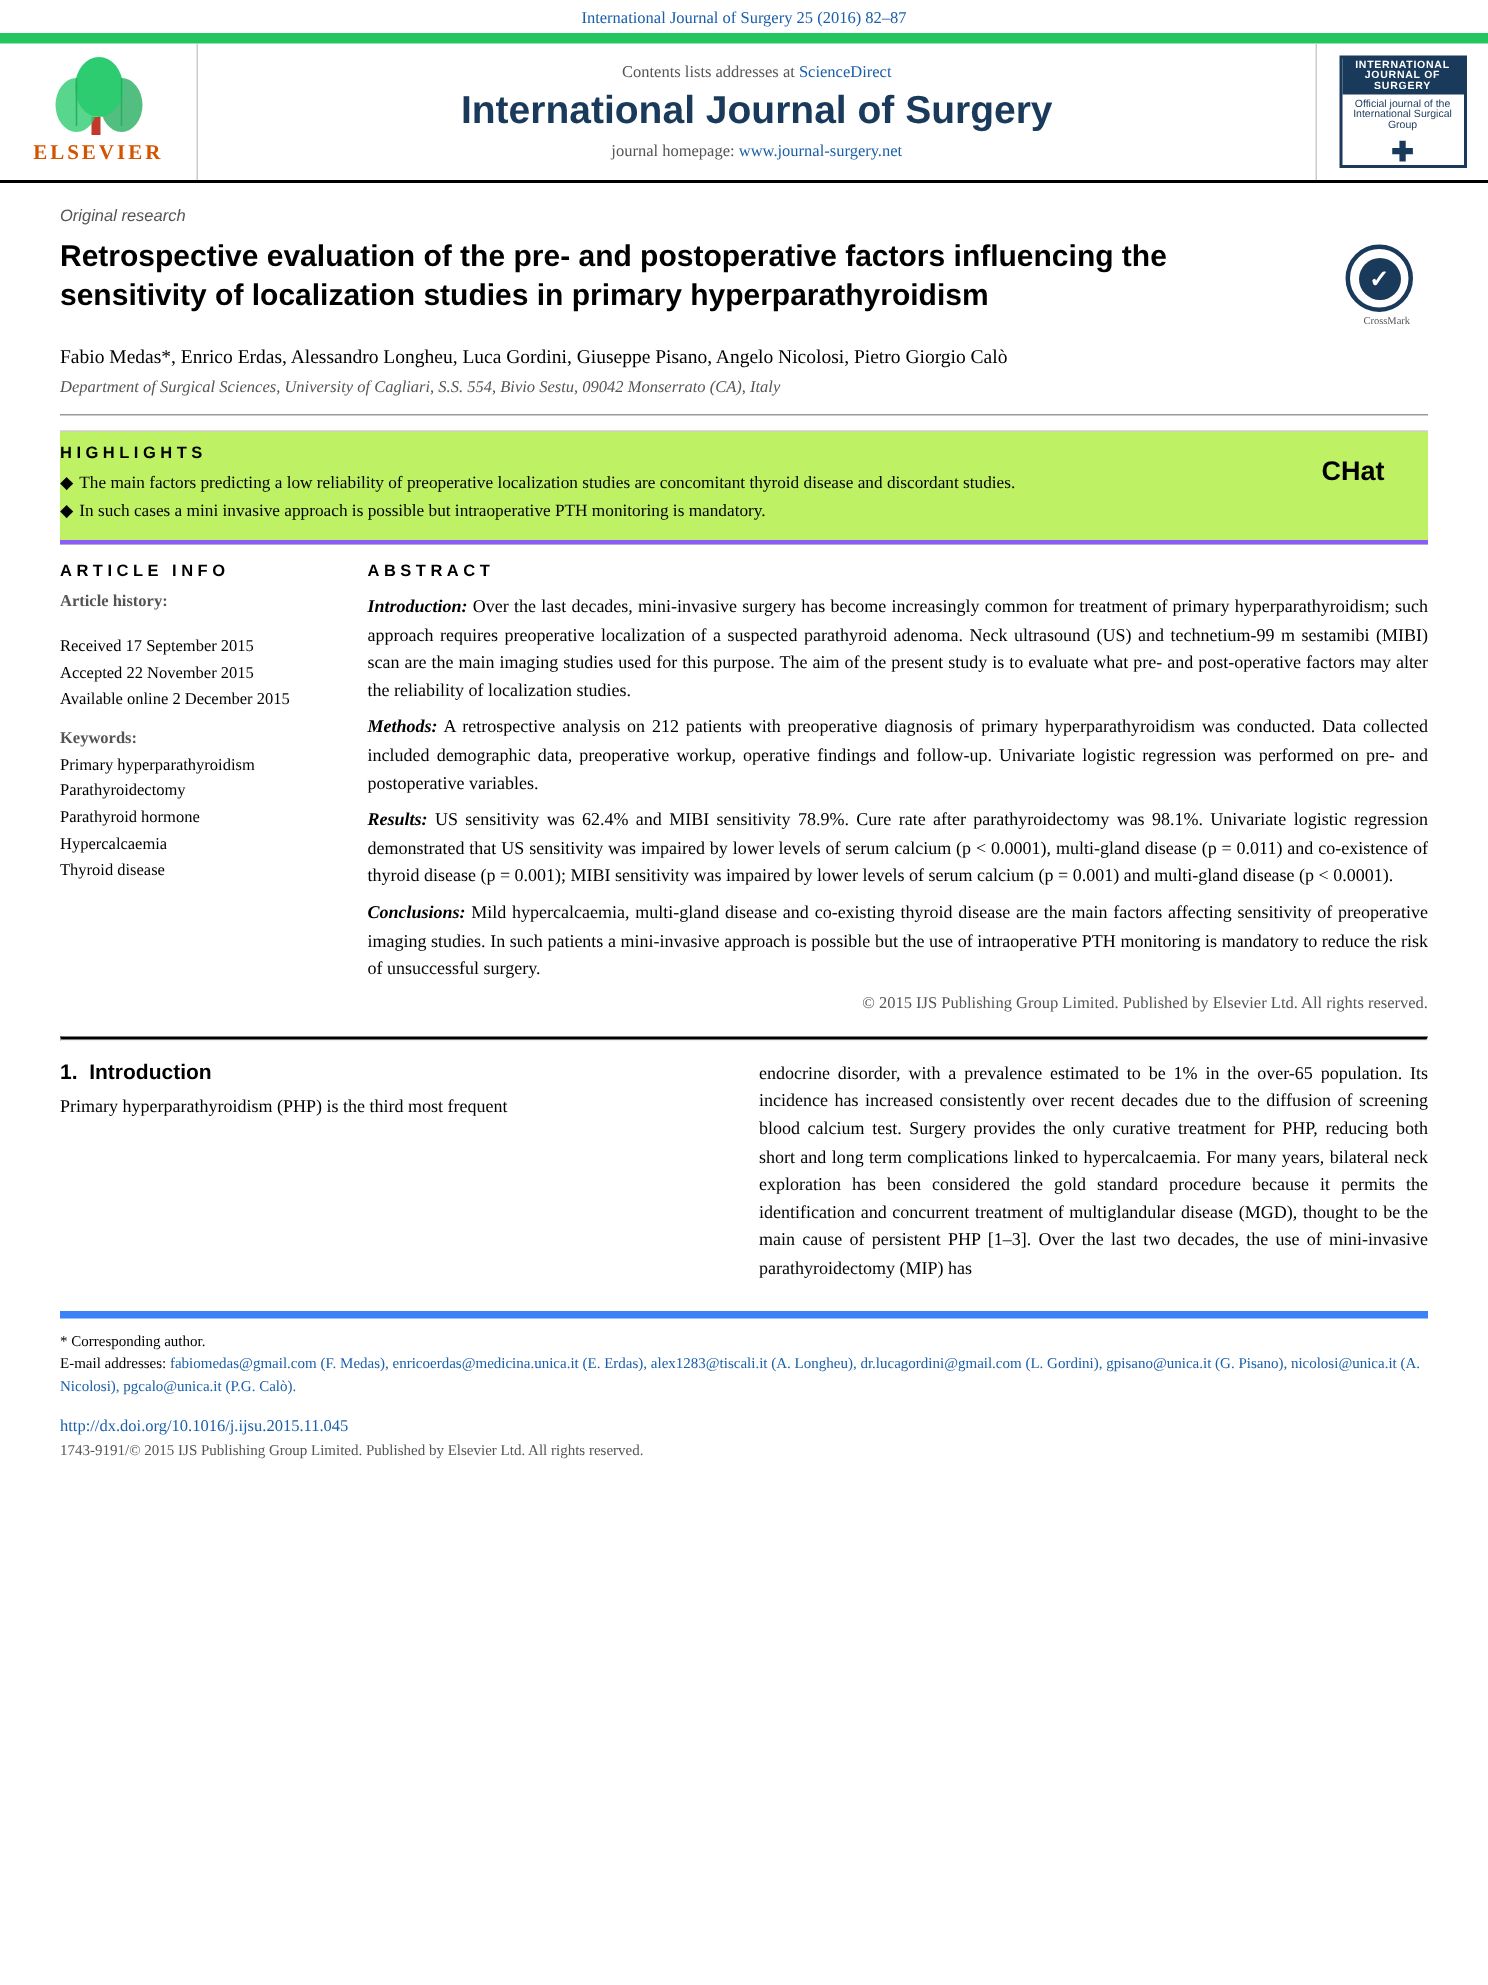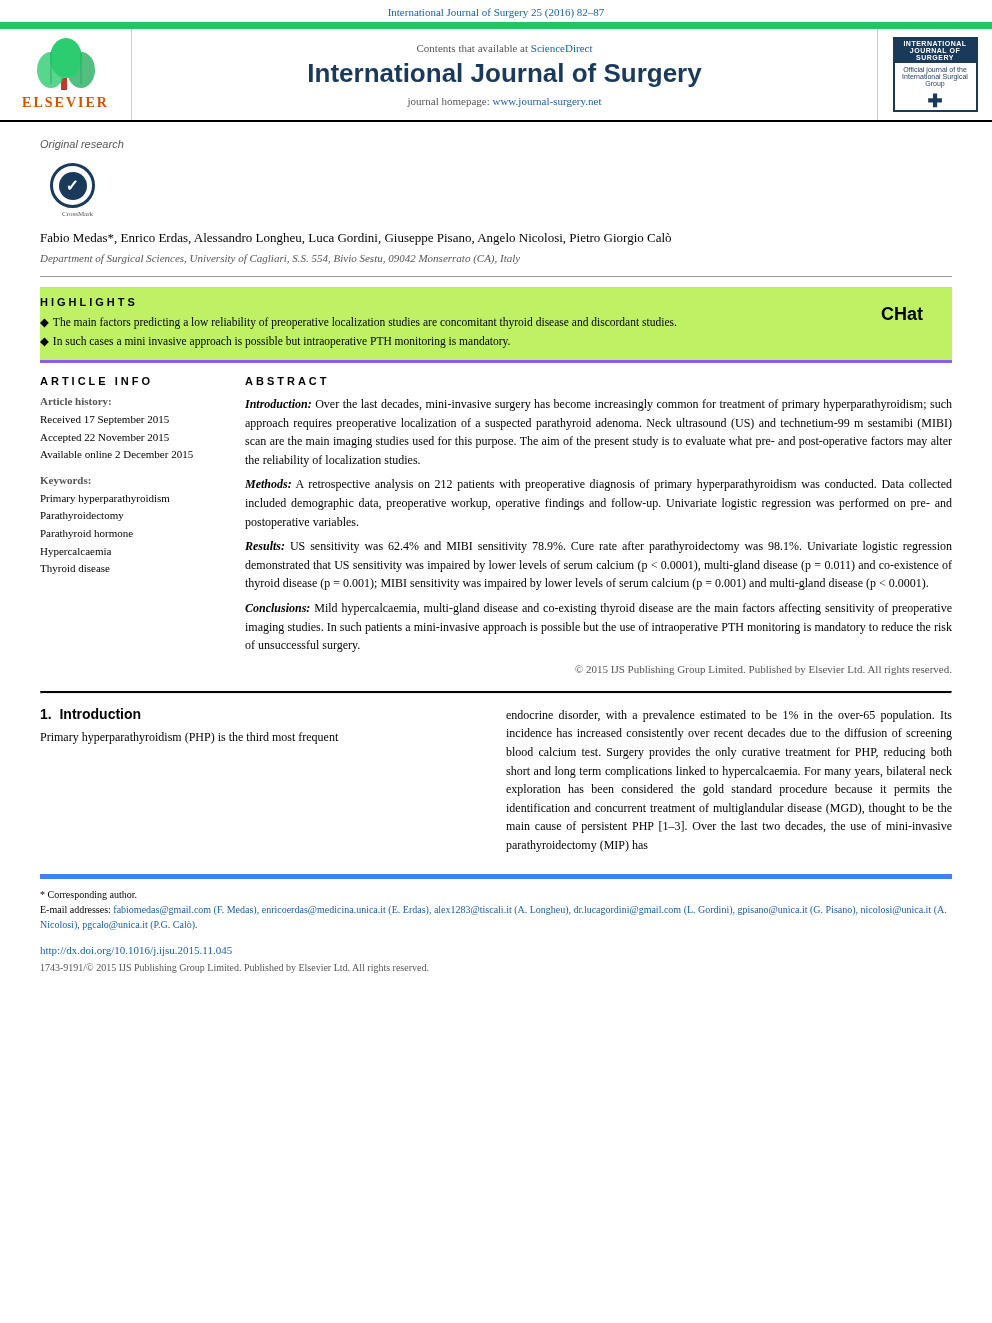--- a/index.html
+++ b/index.html
@@ -238,21 +238,21 @@
       font-weight: bold;
       letter-spacing: 3px;
       color: #000;
       font-family: Arial, sans-serif;
       margin-bottom: 8px;
     }
     .article-info-label {
       font-size: 11px;
       font-weight: bold;
       color: #555;
-      margin-bottom: 4px;
+      margin-bottom: 16px;
     }
     .article-info-date {
       font-size: 11px;
       color: #000;
       line-height: 1.6;
     }
     .keywords-label {
       font-size: 11px;
       font-weight: bold;
       color: #555;
@@ -366,41 +366,42 @@
           <ellipse cx="40" cy="20" rx="16" ry="20" fill="#2ecc71"></ellipse>
 
           <line x1="25" y1="14" x2="25" y2="46" stroke="#27ae60" stroke-width="1"></line>
           <line x1="55" y1="14" x2="55" y2="46" stroke="#27ae60" stroke-width="1"></line>
         </svg>
         <div class="elsevier-text">ELSEVIER</div>
       </div>
     </div>
     <div class="header-center">
       <div class="contents-line">
-        <span>Contents that available at </span><span class="contents-link">ScienceDirect</span>
+        <span>Contents lists addresses at </span><span class="contents-link">ScienceDirect</span>
       </div>
       <div class="journal-title-main">International Journal of Surgery</div>
       <div class="homepage-line">
         <span>journal homepage: </span><span class="homepage-link">www.journal-surgery.net</span>
       </div>
     </div>
     <div class="header-right">
       <div class="journal-logo-box">
         <div class="journal-logo-top">INTERNATIONAL JOURNAL OF SURGERY</div>
         <div style="padding:3px 2px;font-size:7px;font-family:Arial,sans-serif;color:#1a3a5c;text-align:center;">Official journal of the<br>International Surgical Group</div>
         <div style="font-size:18px;color:#1a3a5c;font-weight:bold;">✚</div>
       </div>
     </div>
   </div>
 
   <div class="article-body">
 
     <div class="article-type">Original research</div>
 
     <div class="article-title-section">
+      <div class="article-title">Retrospective evaluation of the pre- and postoperative factors influencing the sensitivity of localization studies in primary hyperparathyroidism</div>
       <div class="crossmark-badge">
         <div class="crossmark-circle">
           <div class="crossmark-inner">✓</div>
         </div>
         <div class="crossmark-label">CrossMark</div>
       </div>
     </div>
 
     <div class="authors">
       <span>Fabio Medas*, Enrico Erdas, Alessandro Longheu, Luca Gordini, Giuseppe Pisano, Angelo Nicolosi, Pietro Giorgio Calò</span>

